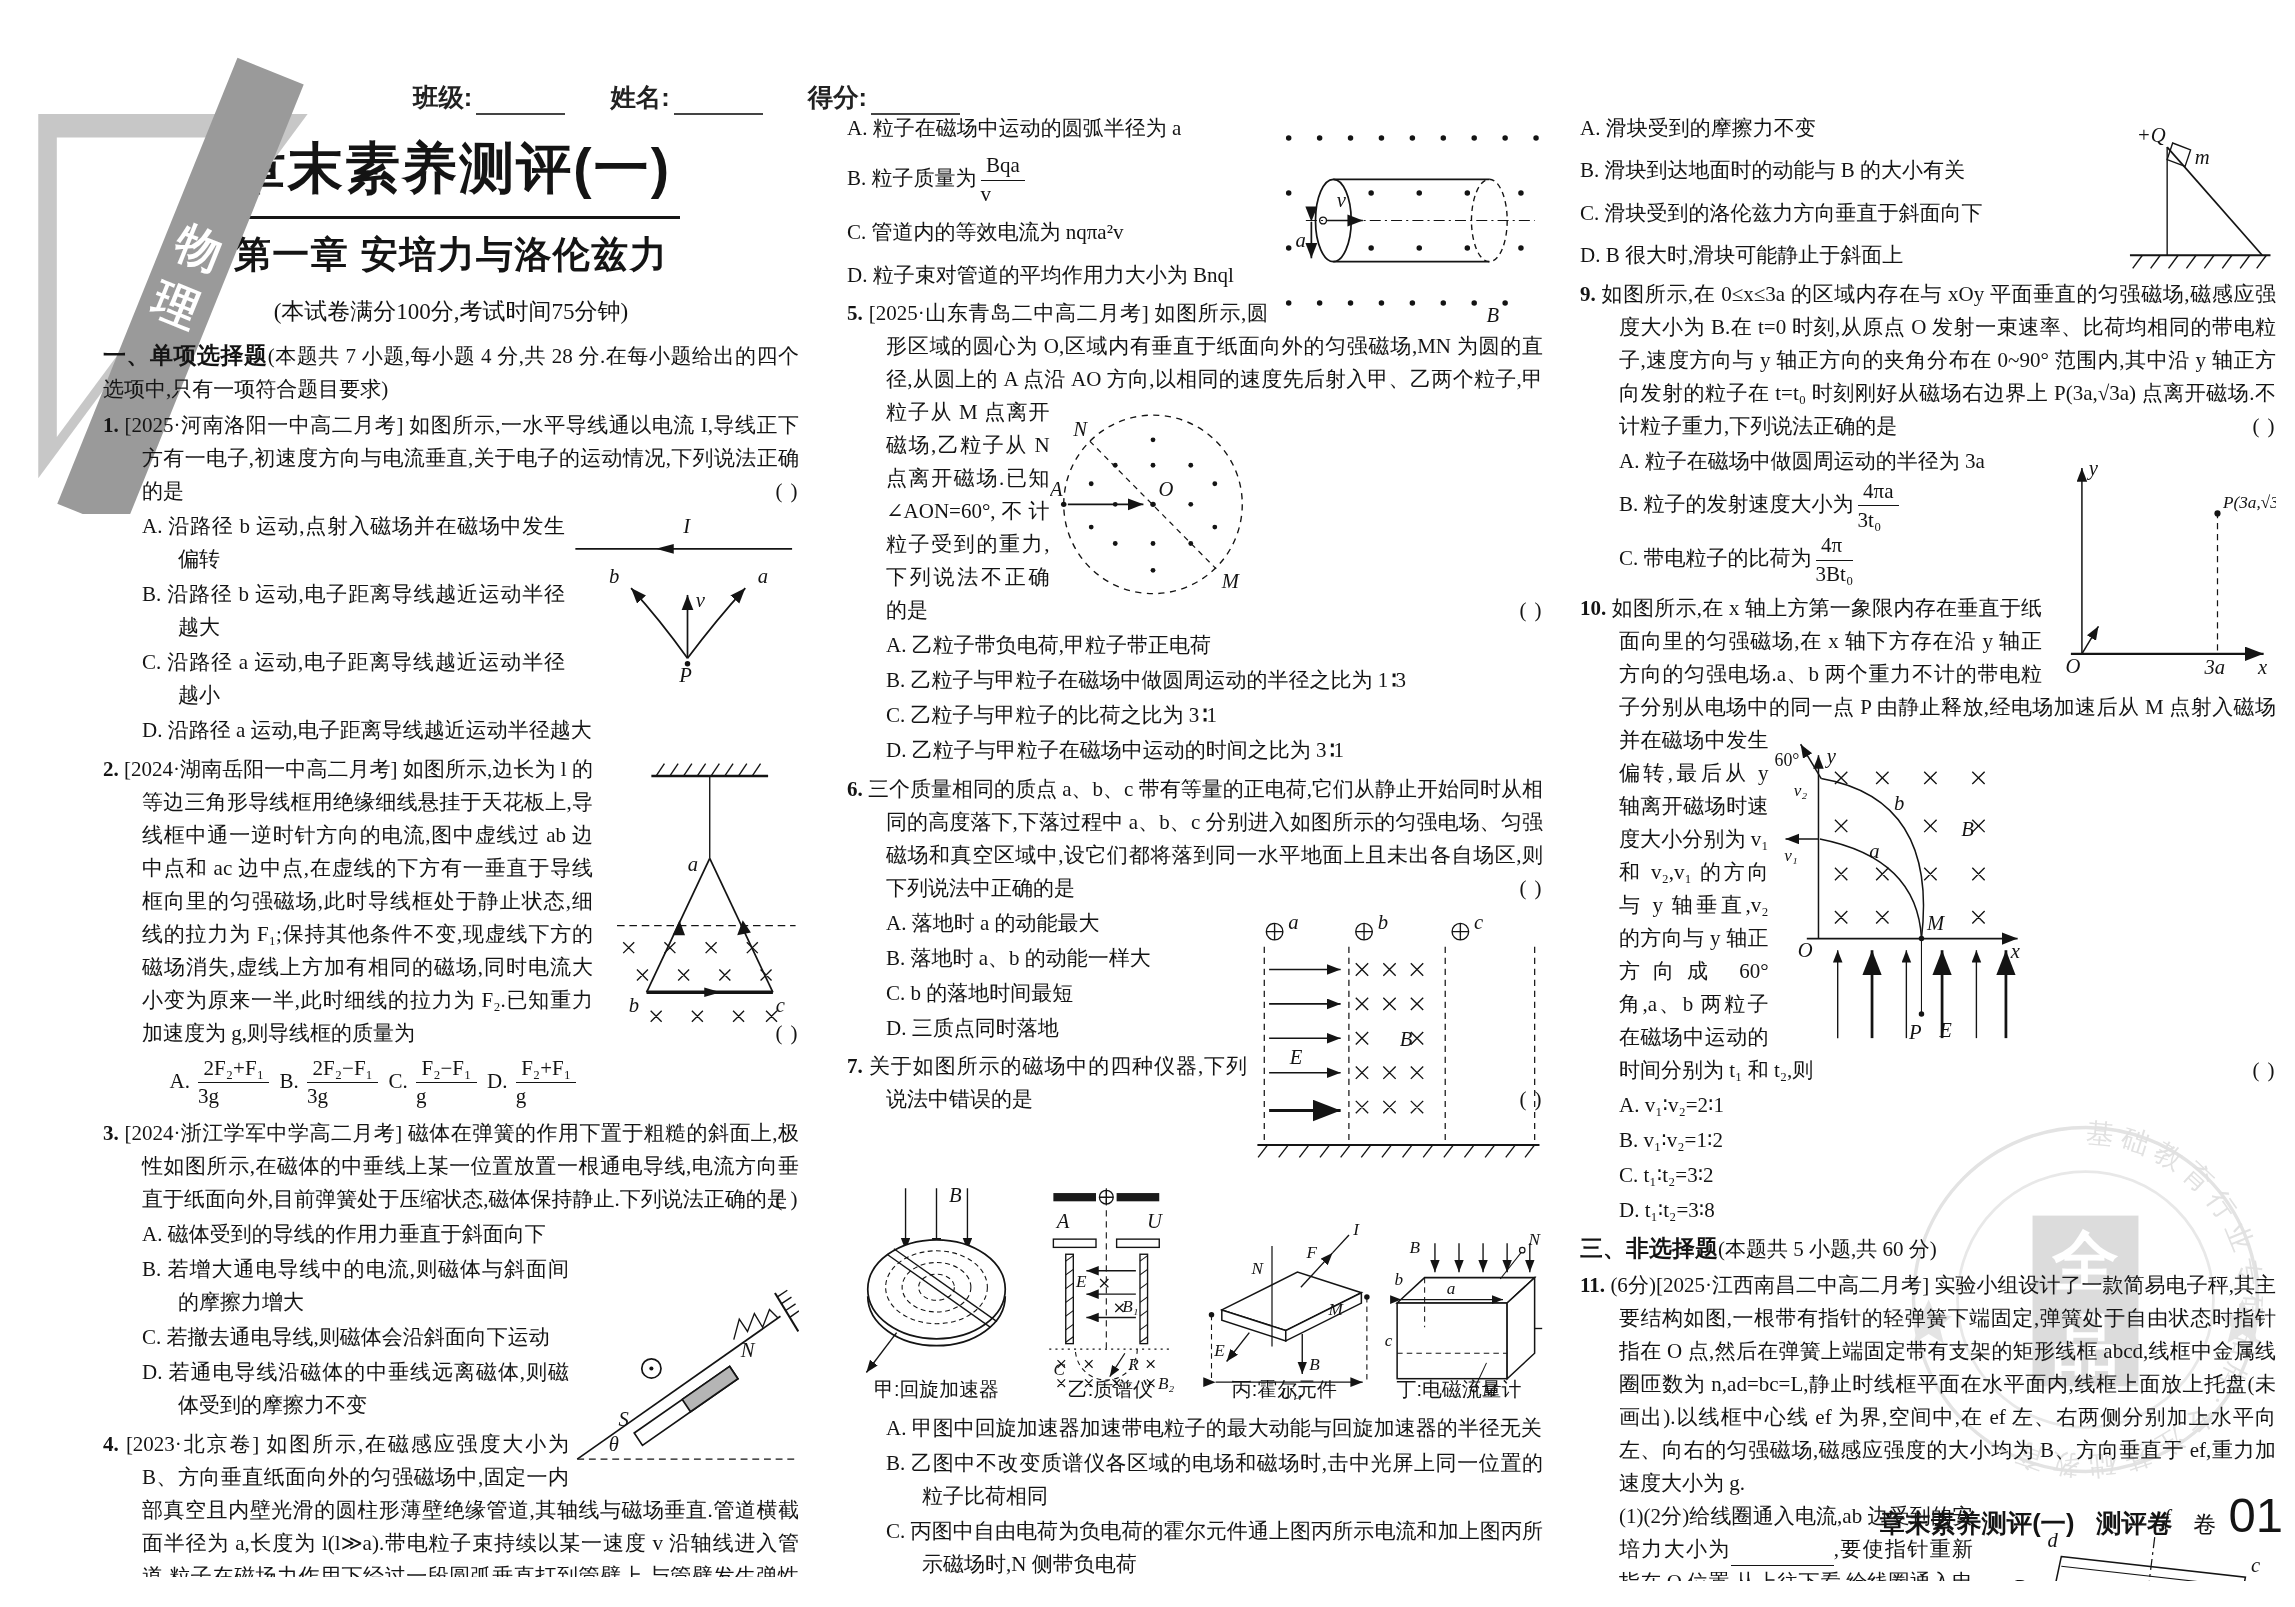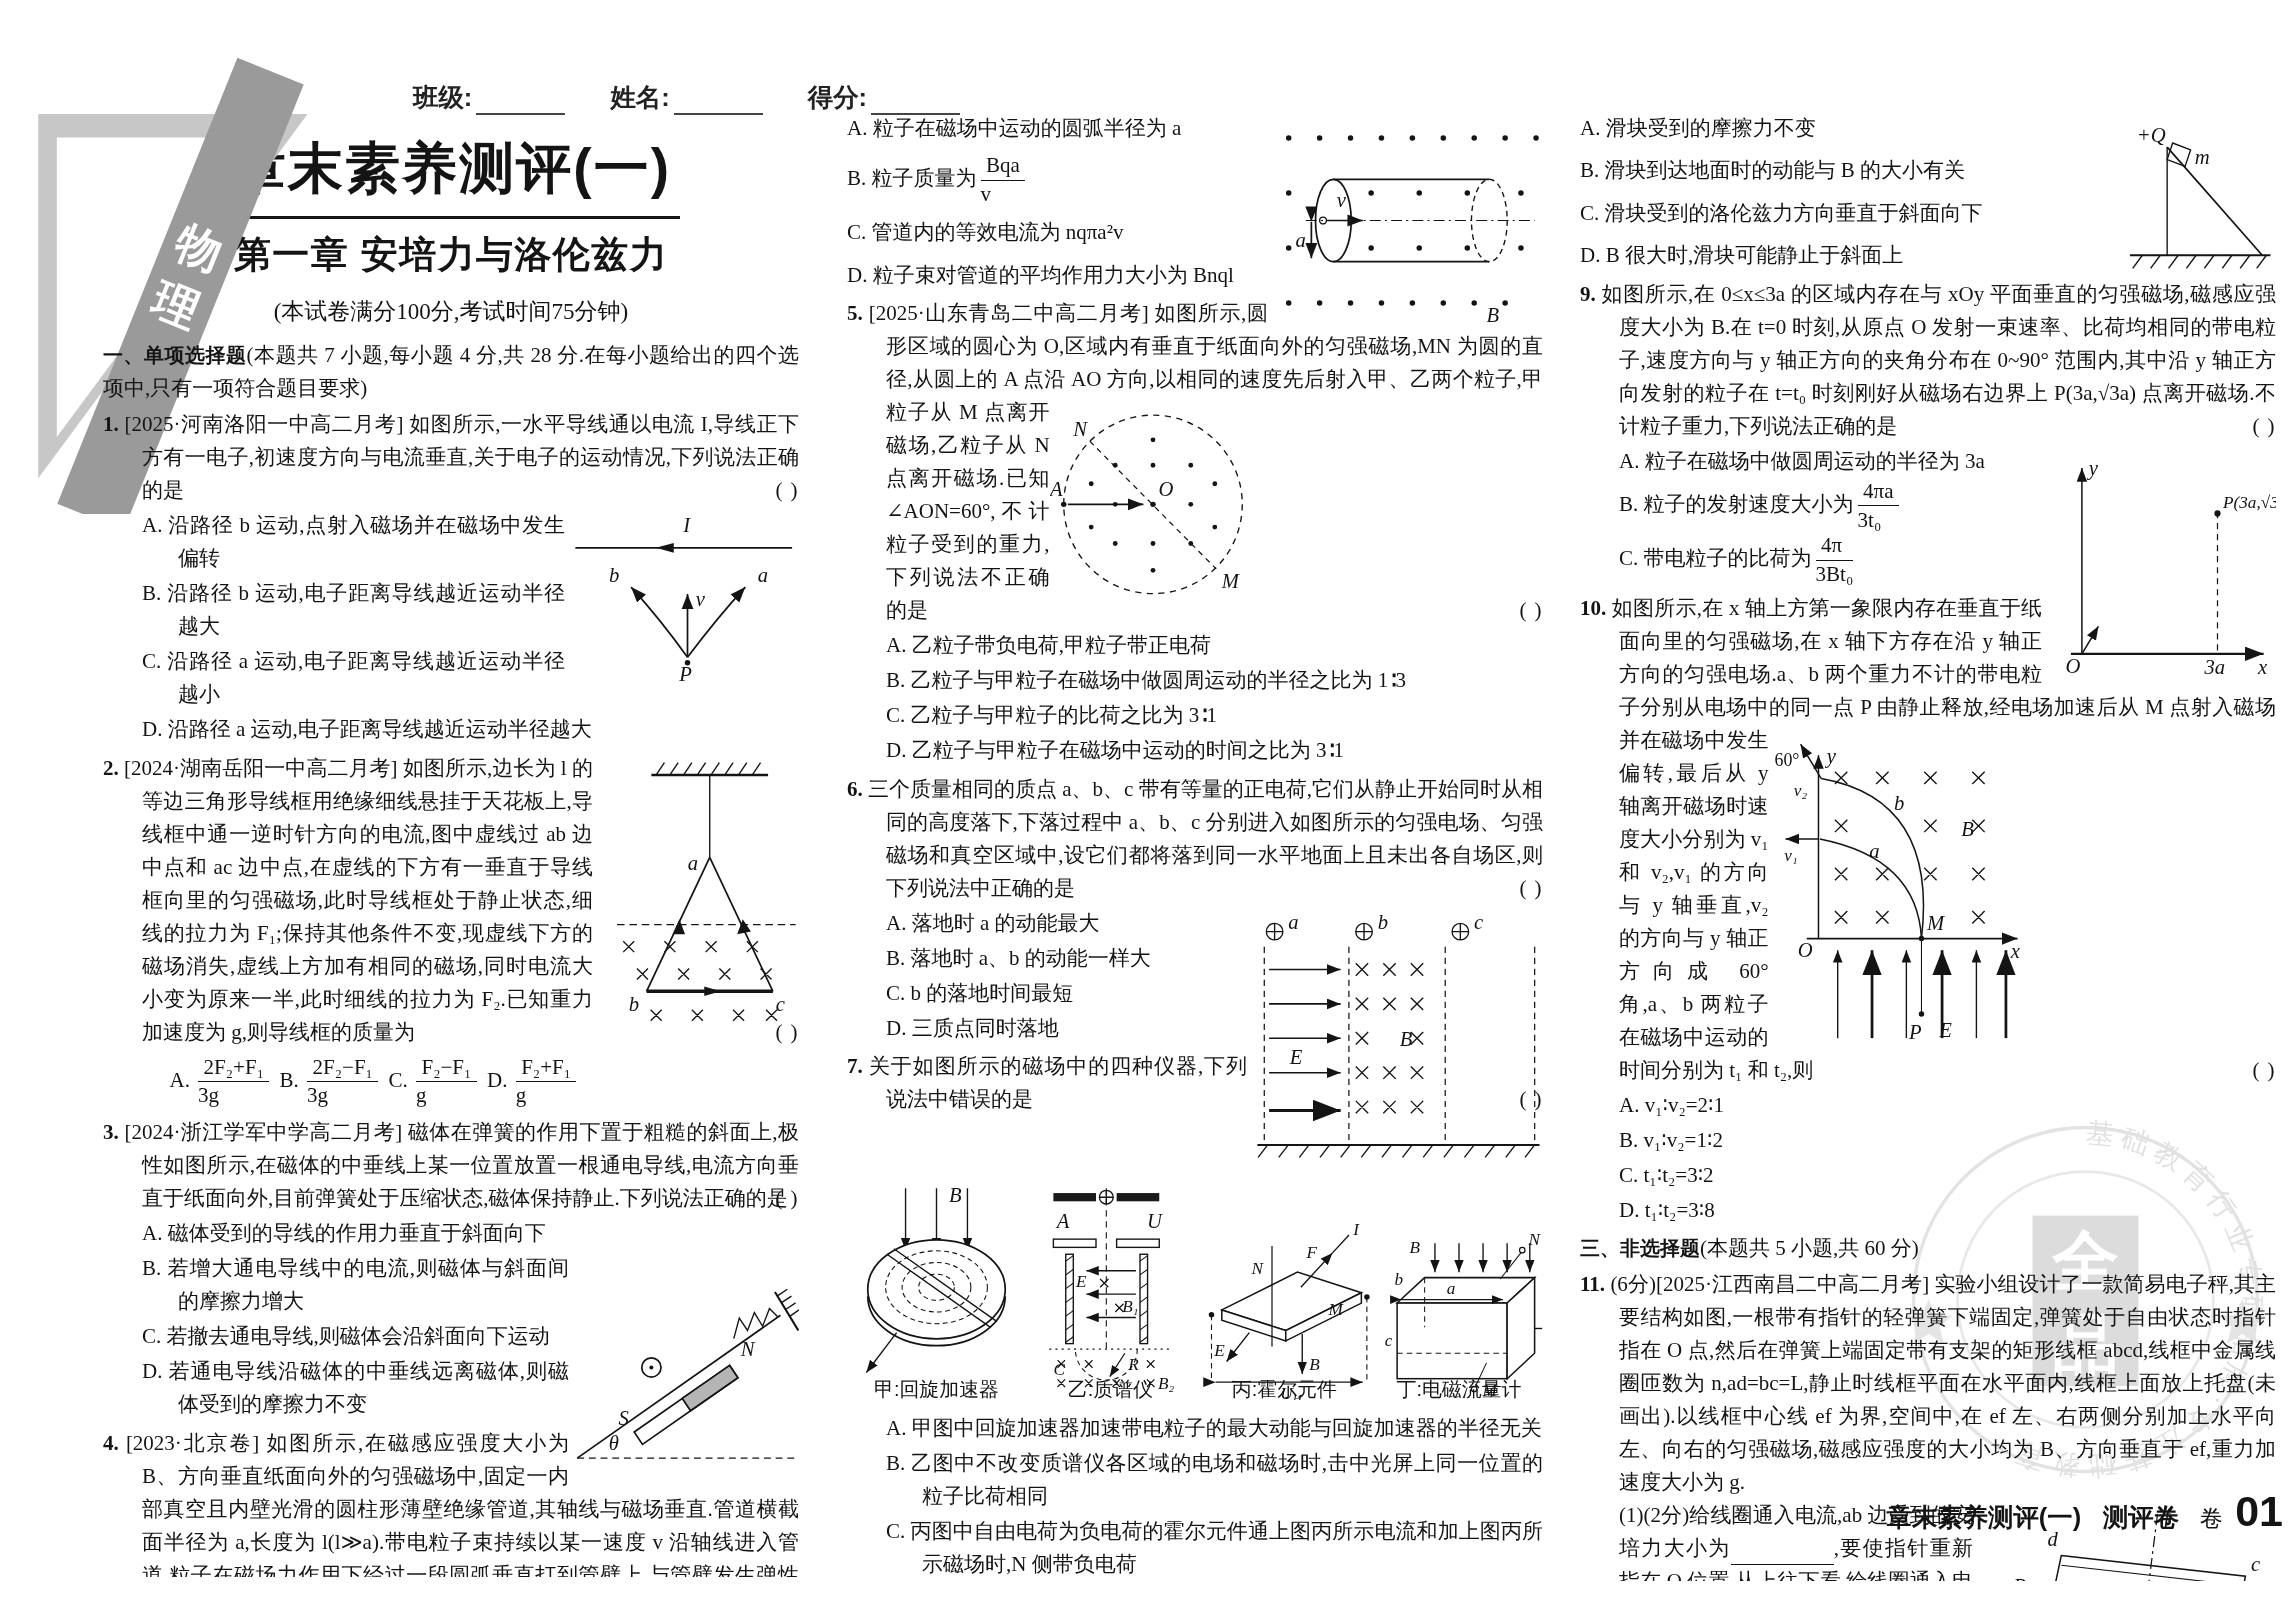--- a/index.html
+++ b/index.html
@@ -25,21 +25,21 @@
   #note{position:absolute;left:103px;top:296px;width:696px;text-align:center;font-size:23px;}
 
   
   .col{position:absolute;width:696px;font-size:21px;line-height:33px;text-align:justify;
        overflow:hidden;z-index:2;}
   #col-left{left:103px;top:338px;height:1239px;}
   #col-mid{left:847px;top:102px;height:1479px;}
   #col-right{left:1580px;top:102px;height:1479px;}
 
   .sec{margin:1.4px 0 2.8px;}
-  .sectitle{font-weight:bold;font-family:Liberation Sans, sans-serif;font-size:20px;}
+  .sectitle{font-weight:bold;font-family:Liberation Sans, sans-serif;font-size:23px;}
   .q{margin-bottom:5.5px;overflow:visible;}
   .qbody{padding-left:39px;}
   .stem{text-indent:-39px;position:relative;}
   .qnum{font-weight:bold;}
   .bracket{position:absolute;right:0;bottom:0;letter-spacing:1.4px;text-indent:0;}
   .opt{padding-left:36px;text-indent:-36px;margin-top:2px;}
   .opt-sp{margin-top:9.6px;}
   .fig{float:right;margin:2.8px 0 4.1px 12.4px;shape-outside:border-box;}
   .figblock{text-align:center;margin:1.4px 0;}
 
@@ -53,21 +53,21 @@
   .blankline{display:inline-block;border-bottom:1.7px solid #141414;height:20.6px;
              vertical-align:bottom;text-indent:0;}
 
   
   #ribbon{position:absolute;left:19px;top:33px;z-index:1;}
   #watermark{position:absolute;left:1886px;top:1100px;z-index:0;opacity:.9;}
   #footer{position:absolute;left:1637px;top:1487px;width:646px;text-align:right;z-index:3;}
   #footer .f1{font-weight:bold;font-family:"Liberation Sans",sans-serif;font-size:25.4px;}
   #footer .f2{font-weight:bold;font-family:"Liberation Sans",sans-serif;font-size:25.4px;margin-left:19px;}
   #footer .f3{font-size:23px;margin-left:18px;}
-  #footer .fpage{font-weight:700;font-family:"Liberation Sans",sans-serif;font-size:43px;margin-left:9.6px;}
+  #footer .fpage{font-weight:400;font-family:"Liberation Sans",sans-serif;font-size:49px;margin-left:9.6px;}
 </style>
 </head>
 <body>
 
 <svg id="ribbon" width="323" height="481" viewBox="0 0 470 700">
   <polygon points="28,118 420,118 28,648" fill="#c7c7c7"></polygon>
   <polygon points="55,152 378,152 55,588" fill="#ffffff"></polygon>
   <g transform="rotate(22 235 380)">
     <rect x="183" y="30" width="104" height="700" fill="#9a9a9a"></rect>
     <text x="235" y="330" text-anchor="middle" font-size="66" font-weight="bold" fill="#ffffff" font-family="Liberation Sans, sans-serif">物</text>

